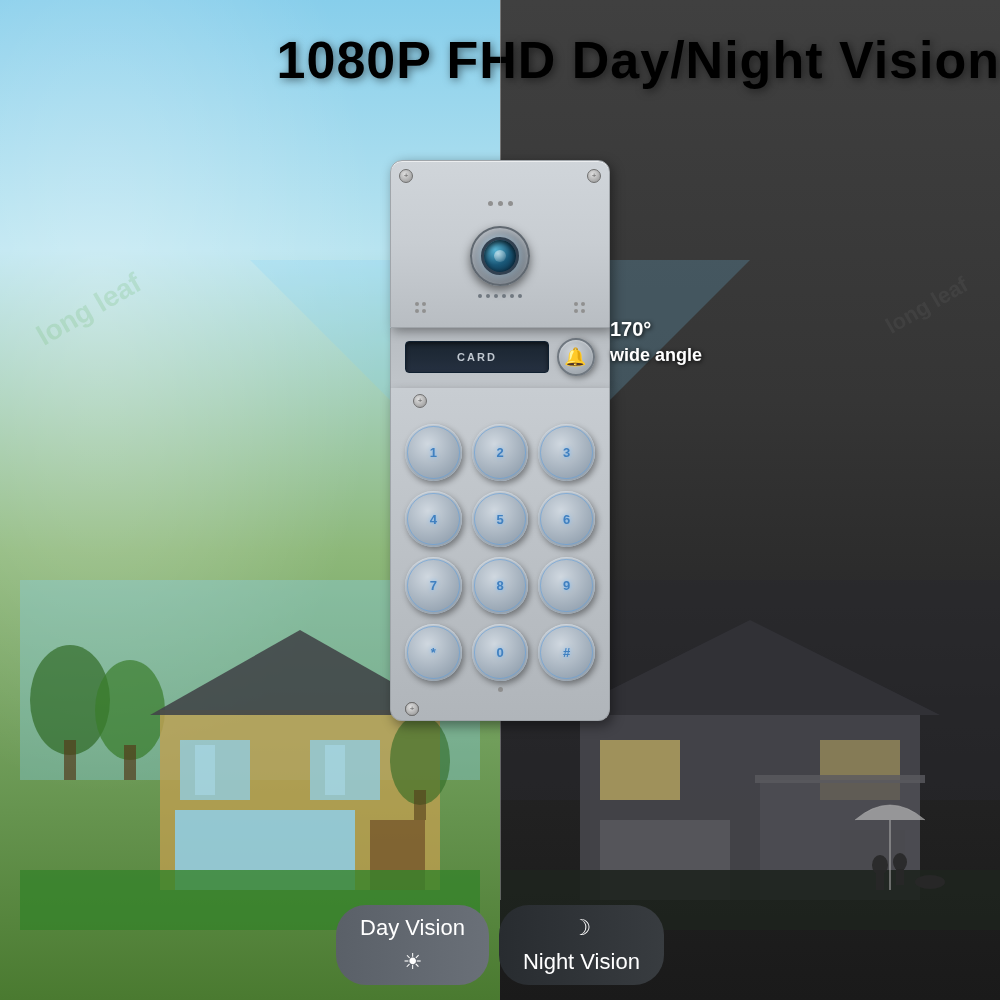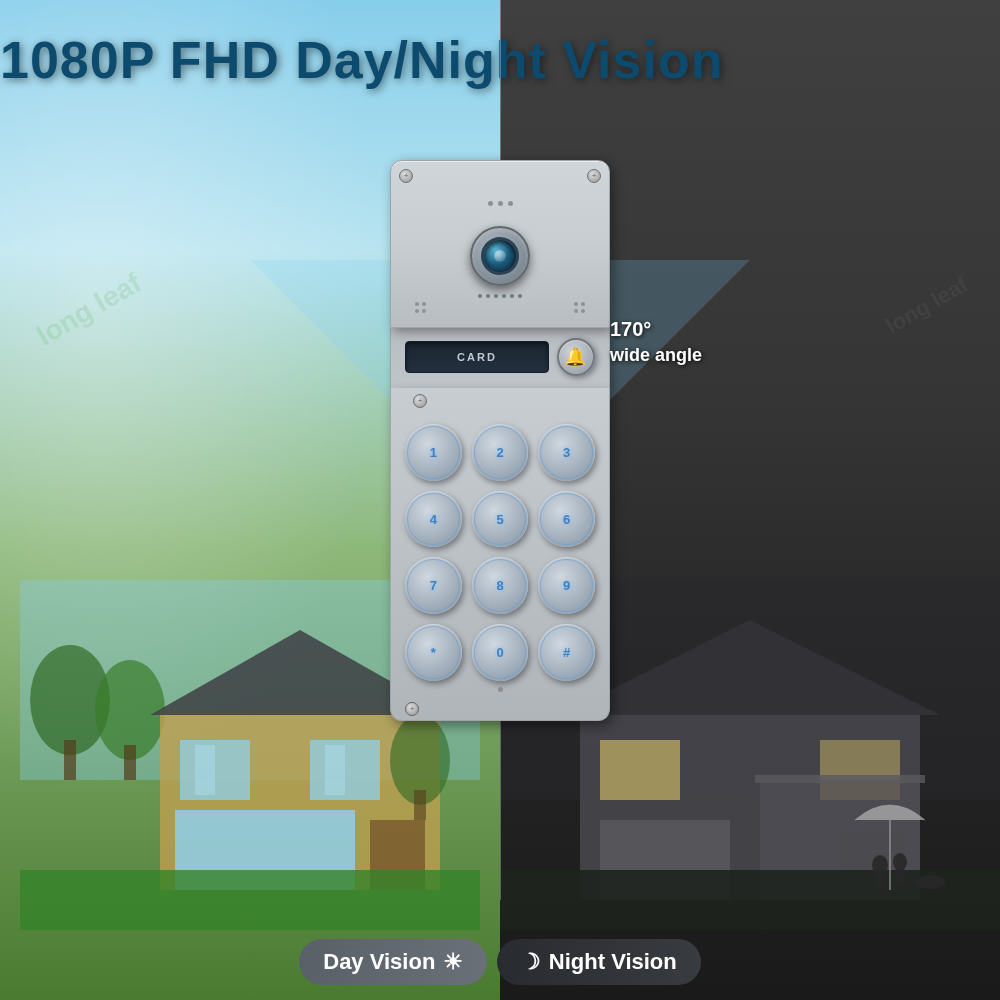--- a/index.html
+++ b/index.html
@@ -47,24 +47,24 @@
       top: 0; left: 0; right: 0; bottom: 0;
       background: linear-gradient(180deg, #404040 0%, #353535 40%, #252525 70%, #1a1a1a 100%);
     }
 
     
     .title {
       position: absolute;
       top: 30px;
       left: 0;
       right: 0;
-      text-align: left;
+      text-align: right;
       font-size: 52px;
       font-weight: 900;
-      color: #0c4a6e;
+      color: #000000;
       text-shadow: 2px 2px 8px rgba(0,0,0,0.5);
       z-index: 10;
       letter-spacing: 1px;
     }
 
     
     .device-panel {
       position: absolute;
       top: 160px;
       left: 50%;
@@ -259,21 +259,22 @@
       justify-content: center;
     }
 
     .label-pill {
       display: flex;
       align-items: center;
       gap: 8px;
       padding: 10px 24px;
       border-radius: 30px;
       font-size: 22px;
-      font-weight: bold;
+      font-weight: normal;
+      flex-direction: column;
     }
     .label-pill-day {
       background: linear-gradient(90deg, #5a6068 0%, #6a7078 100%);
       color: white;
     }
     .label-pill-night {
       background: linear-gradient(90deg, #282c30 0%, #383c40 100%);
       color: white;
     }
 

